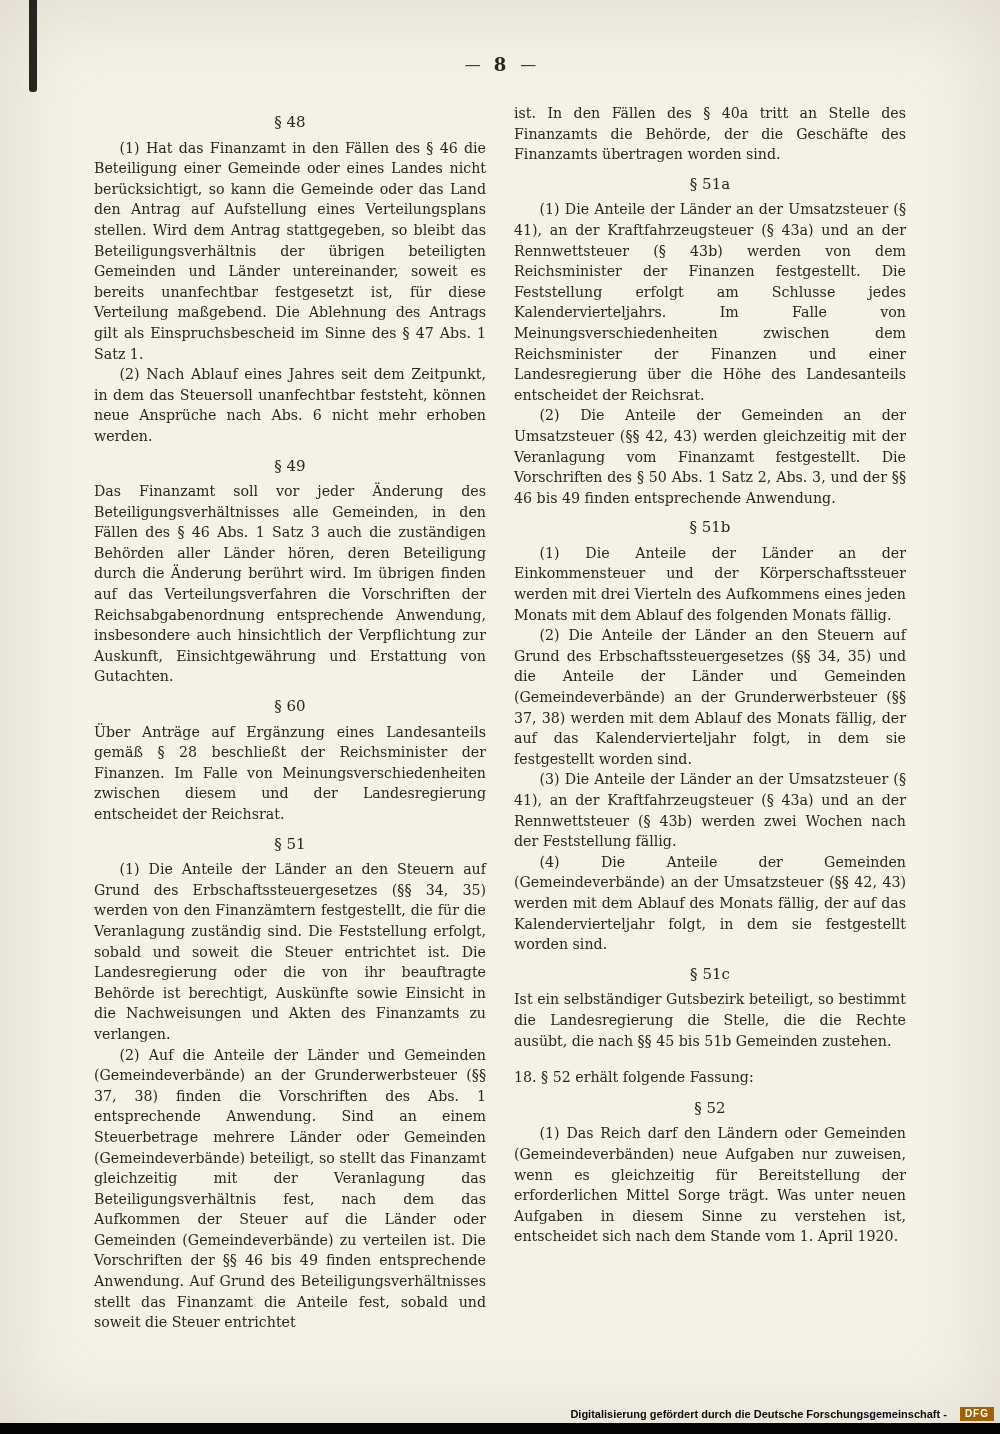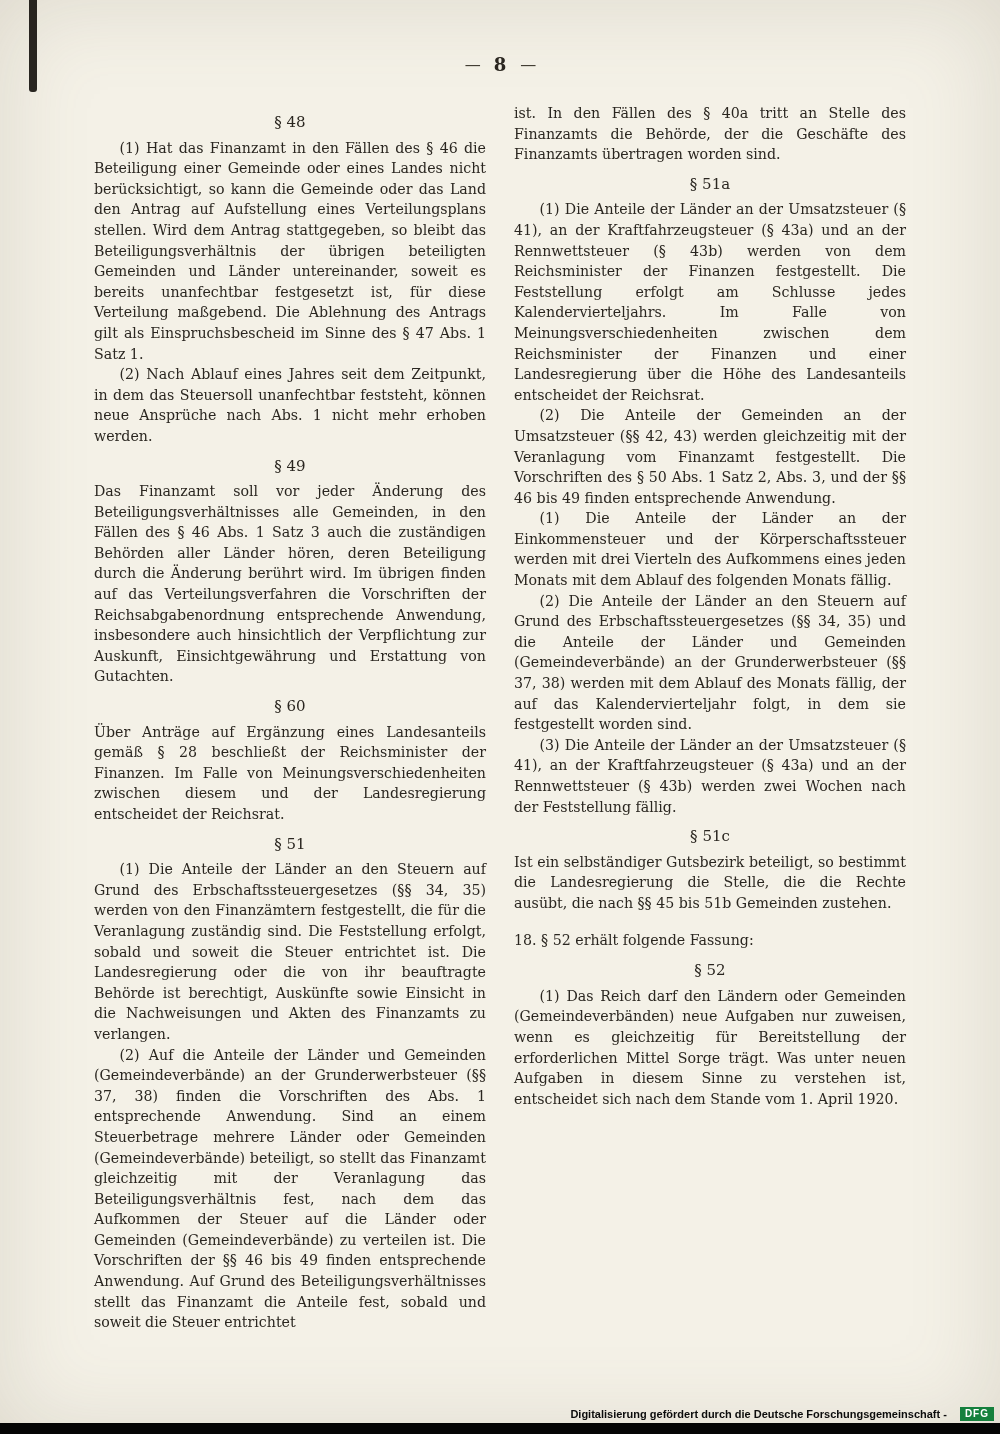--- a/index.html
+++ b/index.html
@@ -54,21 +54,21 @@
   .footer-line {
     position:absolute;
     right:6px; bottom:13px;
     display:flex; align-items:center; gap:13px;
     font-family:"Liberation Sans","DejaVu Sans",sans-serif;
     font-size:11px; font-weight:bold; color:#0c0c0c;
     white-space:nowrap;
   }
   .dfg-badge {
     display:inline-block;
-    background:#15803d;
+    background:#a16207;
     color:#ffffff;
     font-family:"Liberation Sans",sans-serif;
     font-size:10px; font-weight:bold;
     letter-spacing:1px;
     padding:1px 5px 2px 5px;
     line-height:11px;
   }
   .bottom-bar {
     position:absolute;
     left:0; right:0; bottom:0;
@@ -87,38 +87,40 @@
     <span class="dash">—</span>
     <span class="num">8</span>
     <span class="dash">—</span>
   </div>
 
   <div class="columns">
 
     <div class="col">
       <div class="sec-h">§ 48</div>
       <p class="para indent">(1) Hat das Finanzamt in den Fällen des § 46 die Beteiligung einer Gemeinde oder eines Landes nicht berücksichtigt, so kann die Gemeinde oder das Land den Antrag auf Aufstellung eines Verteilungsplans stellen. Wird dem Antrag stattgegeben, so bleibt das Beteiligungsverhältnis der übrigen beteiligten Gemeinden und Länder untereinander, soweit es bereits unanfechtbar festgesetzt ist, für diese Verteilung maßgebend. Die Ablehnung des Antrags gilt als Einspruchsbescheid im Sinne des § 47 Abs. 1 Satz 1.</p>
-      <p class="para indent">(2) Nach Ablauf eines Jahres seit dem Zeitpunkt, in dem das Steuersoll unanfechtbar feststeht, können neue Ansprüche nach Abs. 1 nicht mehr erhoben werden.</p>
+      <p class="para indent">(2) Nach Ablauf eines Jahres seit dem Zeitpunkt, in dem das Steuersoll unanfechtbar feststeht, können neue Ansprüche nach Abs. 6 nicht mehr erhoben werden.</p>
       <div class="sec-h">§ 49</div>
       <p class="para">Das Finanzamt soll vor jeder Änderung des Beteiligungsverhältnisses alle Gemeinden, in den Fällen des § 46 Abs. 1 Satz 3 auch die zuständigen Behörden aller Länder hören, deren Beteiligung durch die Änderung berührt wird. Im übrigen finden auf das Verteilungsverfahren die Vorschriften der Reichsabgabenordnung entsprechende Anwendung, insbesondere auch hinsichtlich der Verpflichtung zur Auskunft, Einsichtgewährung und Erstattung von Gutachten.</p>
       <div class="sec-h">§ 60</div>
       <p class="para">Über Anträge auf Ergänzung eines Landesanteils gemäß § 28 beschließt der Reichsminister der Finanzen. Im Falle von Meinungsverschiedenheiten zwischen diesem und der Landesregierung entscheidet der Reichsrat.</p>
       <div class="sec-h">§ 51</div>
       <p class="para indent">(1) Die Anteile der Länder an den Steuern auf Grund des Erbschaftssteuergesetzes (§§ 34, 35) werden von den Finanzämtern festgestellt, die für die Veranlagung zuständig sind. Die Feststellung erfolgt, sobald und soweit die Steuer entrichtet ist. Die Landesregierung oder die von ihr beauftragte Behörde ist berechtigt, Auskünfte sowie Einsicht in die Nachweisungen und Akten des Finanzamts zu verlangen.</p>
       <p class="para indent">(2) Auf die Anteile der Länder und Gemeinden (Gemeindeverbände) an der Grunderwerbsteuer (§§ 37, 38) finden die Vorschriften des Abs. 1 entsprechende Anwendung. Sind an einem Steuerbetrage mehrere Länder oder Gemeinden (Gemeindeverbände) beteiligt, so stellt das Finanzamt gleichzeitig mit der Veranlagung das Beteiligungsverhältnis fest, nach dem das Aufkommen der Steuer auf die Länder oder Gemeinden (Gemeindeverbände) zu verteilen ist. Die Vorschriften der §§ 46 bis 49 finden entsprechende Anwendung. Auf Grund des Beteiligungsverhältnisses stellt das Finanzamt die Anteile fest, sobald und soweit die Steuer entrichtet</p>
     </div>
 
     <div class="col">
       <p class="para">ist. In den Fällen des § 40a tritt an Stelle des Finanzamts die Behörde, der die Geschäfte des Finanzamts übertragen worden sind.</p>
       <div class="sec-h">§ 51a</div>
       <p class="para indent">(1) Die Anteile der Länder an der Umsatzsteuer (§ 41), an der Kraftfahrzeugsteuer (§ 43a) und an der Rennwettsteuer (§ 43b) werden von dem Reichsminister der Finanzen festgestellt. Die Feststellung erfolgt am Schlusse jedes Kalendervierteljahrs. Im Falle von Meinungsverschiedenheiten zwischen dem Reichsminister der Finanzen und einer Landesregierung über die Höhe des Landesanteils entscheidet der Reichsrat.</p>
       <p class="para indent">(2) Die Anteile der Gemeinden an der Umsatzsteuer (§§ 42, 43) werden gleichzeitig mit der Veranlagung vom Finanzamt festgestellt. Die Vorschriften des § 50 Abs. 1 Satz 2, Abs. 3, und der §§ 46 bis 49 finden entsprechende Anwendung.</p>
+      <div class="sec-h">§ 51b</div>
       <p class="para indent">(1) Die Anteile der Länder an der Einkommensteuer und der Körperschaftssteuer werden mit drei Vierteln des Aufkommens eines jeden Monats mit dem Ablauf des folgenden Monats fällig.</p>
       <p class="para indent">(2) Die Anteile der Länder an den Steuern auf Grund des Erbschaftssteuergesetzes (§§ 34, 35) und die Anteile der Länder und Gemeinden (Gemeindeverbände) an der Grunderwerbsteuer (§§ 37, 38) werden mit dem Ablauf des Monats fällig, der auf das Kalendervierteljahr folgt, in dem sie festgestellt worden sind.</p>
       <p class="para indent">(3) Die Anteile der Länder an der Umsatzsteuer (§ 41), an der Kraftfahrzeugsteuer (§ 43a) und an der Rennwettsteuer (§ 43b) werden zwei Wochen nach der Feststellung fällig.</p>
+      <p class="para indent">(4) Die Anteile der Gemeinden (Gemeindeverbände) an der Umsatzsteuer (§§ 42, 43) werden mit dem Ablauf des Monats fällig, der auf das Kalendervierteljahr folgt, in dem sie festgestellt worden sind.</p>
       <div class="sec-h">§ 51c</div>
       <p class="para">Ist ein selbständiger Gutsbezirk beteiligt, so bestimmt die Landesregierung die Stelle, die die Rechte ausübt, die nach §§ 45 bis 51b Gemeinden zustehen.</p>
       <p class="para amend-item">18. § 52 erhält folgende Fassung:</p>
       <div class="sec-h">§ 52</div>
       <p class="para indent">(1) Das Reich darf den Ländern oder Gemeinden (Gemeindeverbänden) neue Aufgaben nur zuweisen, wenn es gleichzeitig für Bereitstellung der erforderlichen Mittel Sorge trägt. Was unter neuen Aufgaben in diesem Sinne zu verstehen ist, entscheidet sich nach dem Stande vom 1. April 1920.</p>
     </div>
 
   </div>
 
   <div class="footer-line">

